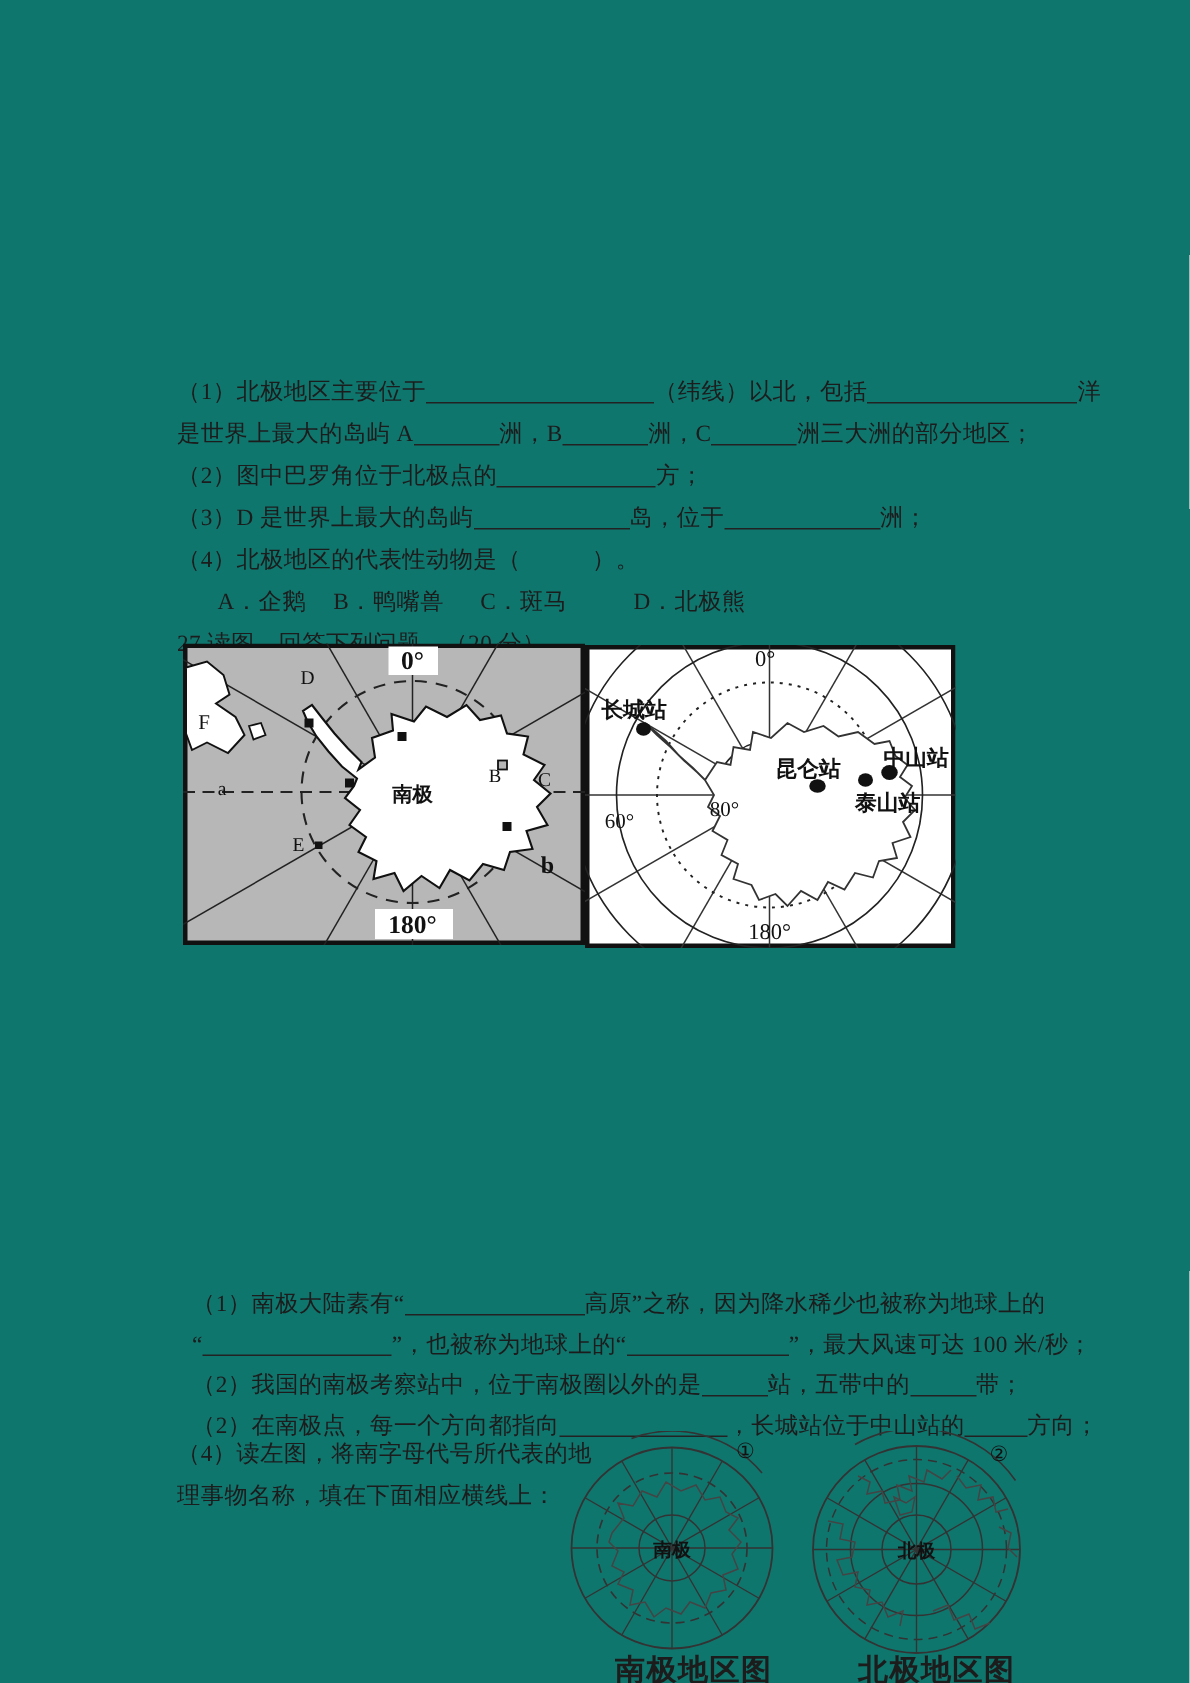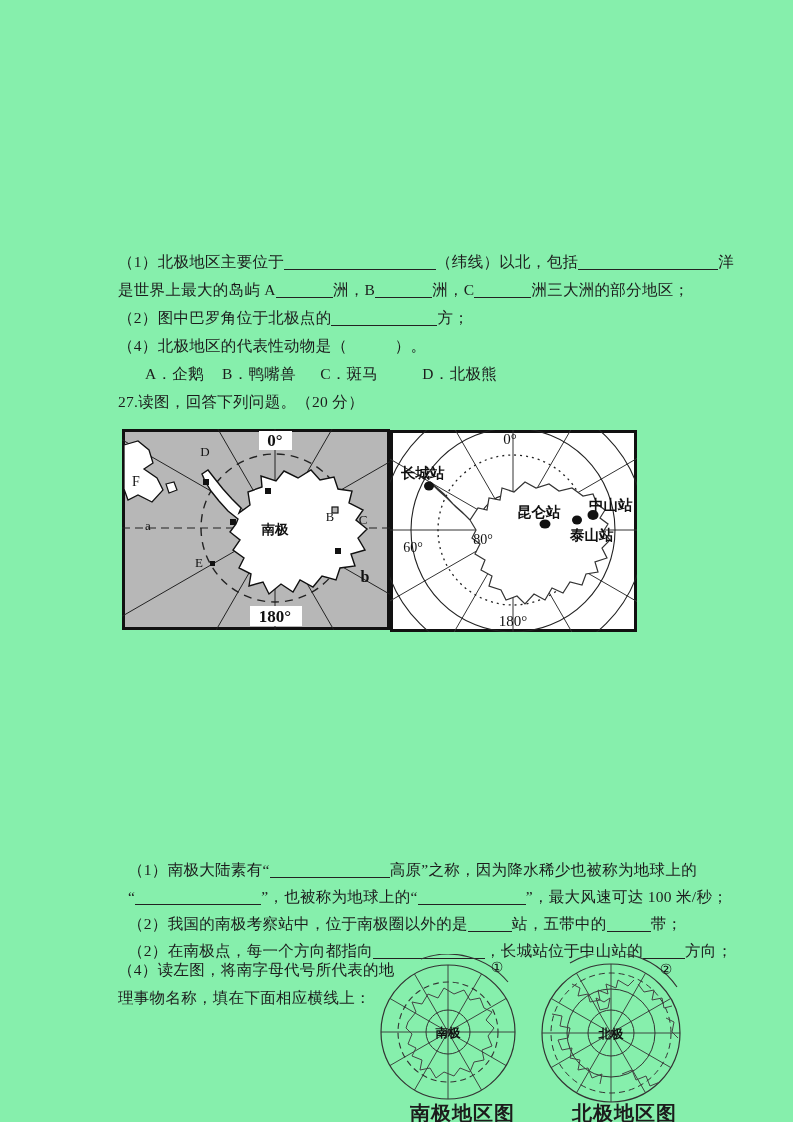--- a/index.html
+++ b/index.html
@@ -1,36 +1,37 @@
 <!DOCTYPE html>
 <html><head>
 <meta charset="utf-8">
 <style>
   html,body{margin:0;padding:0;background:#fff;}
-  .page{position:relative;width:793px;height:1122px;background:#86efac;overflow:hidden;
+  .page{position:relative;width:793px;height:1122px;background:#0f766e;overflow:hidden;
         font-family:"Liberation Serif","DejaVu Serif",serif;color:#1c1c1c;}
   .tblock{position:absolute;font-size:15.5px;letter-spacing:.3px;white-space:nowrap;}
   .b1 .line{height:28px;line-height:28px;}
   .b2 .line{height:27px;line-height:27px;}
   .q4 .line{height:28px;line-height:28px;}
   .blank{display:inline-block;border-bottom:1.4px solid #222;height:15px;vertical-align:-3px;}
   .opt{display:inline-block;}
   .caption{position:absolute;font-size:20px;font-weight:bold;letter-spacing:1px;}
   svg{position:absolute;}
   svg text{font-family:"Liberation Serif","DejaVu Serif",serif;fill:#111;}
 </style>
 </head>
 <body>
 
 <div class="page">
 
   <div class="tblock b1" style="left:118px;top:248px;width:566px;">
     <div class="line"><span>（1）北极地区主要位于</span><span class="blank" style="width:152px"></span><span>（纬线）以北，包括</span><span class="blank" style="width:140px"></span><span>洋</span></div>
     <div class="line"><span>是世界上最大的岛屿 A</span><span class="blank" style="width:57px"></span><span>洲，B</span><span class="blank" style="width:57px"></span><span>洲，C</span><span class="blank" style="width:57px"></span><span>洲三大洲的部分地区；</span></div>
     <div class="line"><span>（2）图中巴罗角位于北极点的</span><span class="blank" style="width:106px"></span><span>方；</span></div>
+    <div class="line"><span>（3）D 是世界上最大的岛屿</span><span class="blank" style="width:104px"></span><span>岛，位于</span><span class="blank" style="width:104px"></span><span>洲；</span></div>
     <div class="line"><span>（4）北极地区的代表性动物是（　　　）。</span></div>
     <div class="line" style="padding-left:27px">
       <span class="opt" style="margin-right:14px">A．企鹅</span>
       <span class="opt" style="margin-right:20px">B．鸭嘴兽</span>
       <span class="opt" style="margin-right:40px">C．斑马</span>
       <span class="opt">D．北极熊</span>
     </div>
     <div class="line"><span>27.读图，回答下列问题。（20 分）</span></div>
   </div>
 

